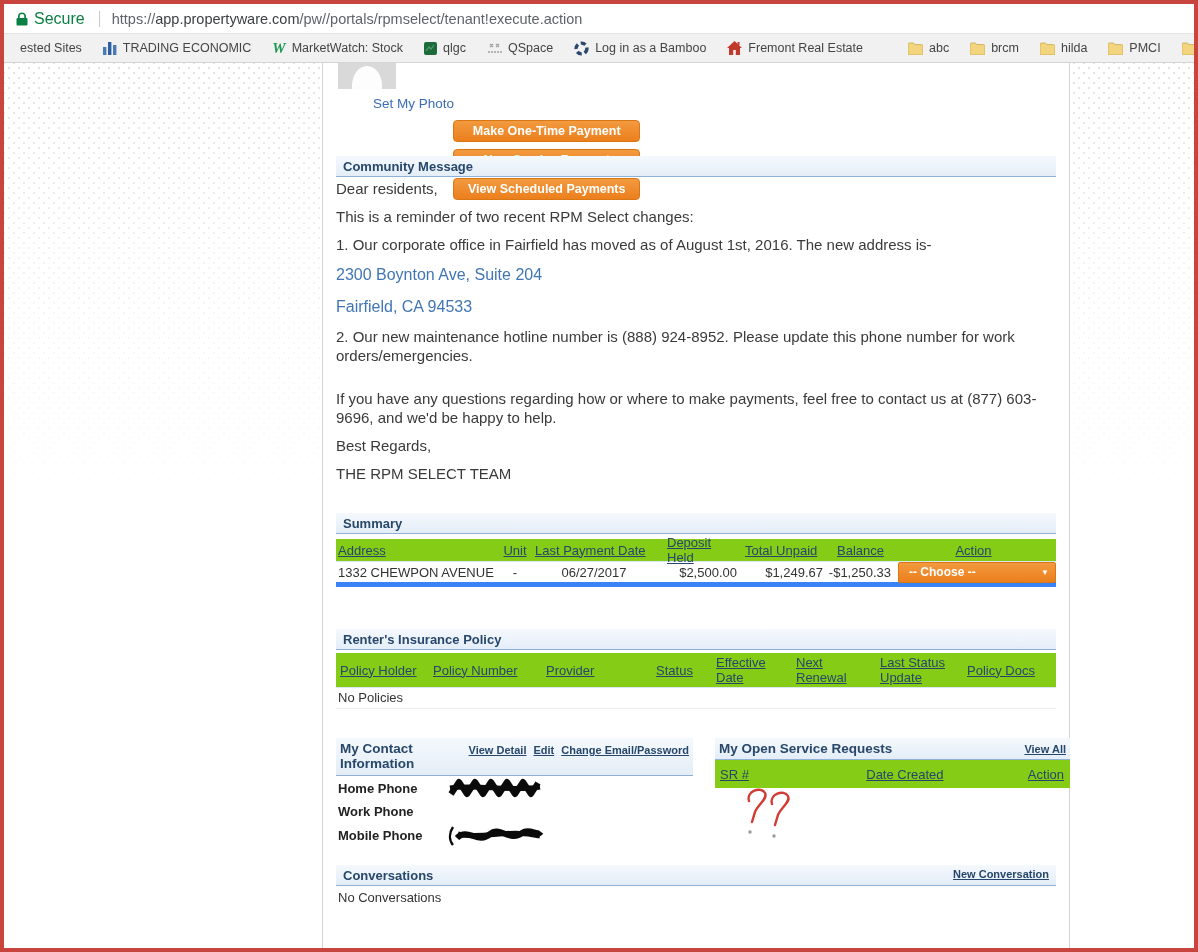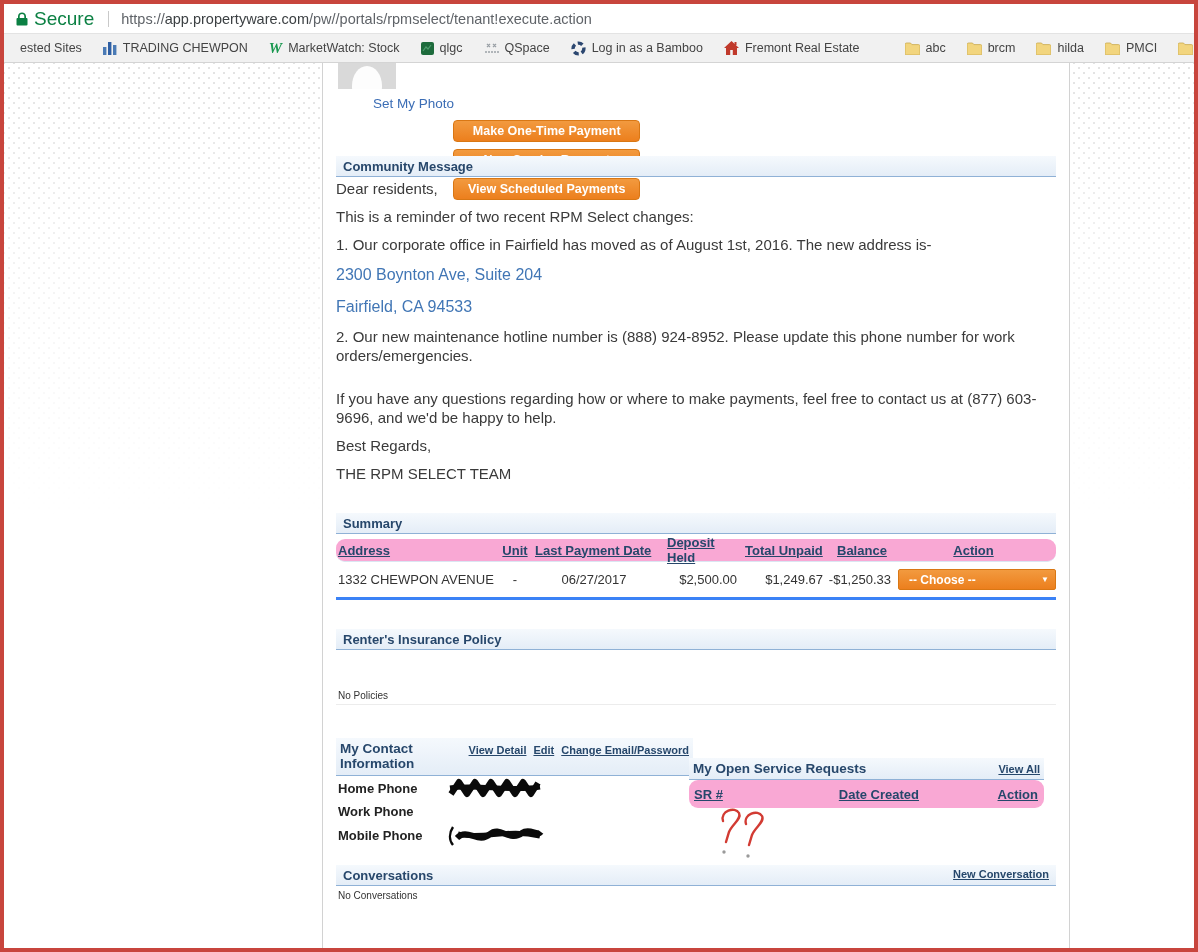--- a/index.html
+++ b/index.html
@@ -6,21 +6,21 @@
   body { font-family:"Liberation Sans", sans-serif; background:#888; }
   .frame {
     position:relative; width:1198px; height:952px; background:#fff;
     border:4px solid #c8453d; overflow:hidden;
   }
   
   .addressbar {
     position:absolute; left:0; top:0; width:1190px; height:30px; background:#fff;
     display:flex; align-items:center; padding-left:12px; border-bottom:1px solid #e3e3e3;
   }
-  .secure { display:flex; align-items:center; gap:6px; color:#0b8043; font-size:19px; }
+  .secure { display:flex; align-items:center; gap:6px; color:#0b8043; font-size:16px; }
   .ab-divider { width:1px; height:16px; background:#c9c9c9; margin:0 12px 0 14px; }
   .url { font-size:14.5px; color:#5f6368; white-space:nowrap; overflow:hidden; }
   .url b { color:#3c4043; font-weight:normal; }
   .bookmarksbar {
     position:absolute; left:0; top:30px; width:1190px; height:29px; background:#f1f1f1;
     border-bottom:1px solid #d4d4d4; display:flex; align-items:center; gap:7px;
     font-size:12.5px; color:#444; white-space:nowrap; overflow:hidden;
   }
   .bm { display:flex; align-items:center; gap:6px; padding:0 7px; cursor:pointer; }
   .bm svg, .bm .txticon { flex:0 0 auto; }
@@ -39,21 +39,21 @@
     border-left:1px solid #d2d2d2; border-right:1px solid #d2d2d2;
   }
   
   .section-bar {
     position:absolute; left:13px; width:720px; height:21px;
     background:linear-gradient(#f5f9fd, #e4edf7); border-bottom:1px solid #8fb1d6;
     color:#27476b; font-weight:bold; font-size:13px; padding:3px 7px;
     display:flex; justify-content:space-between; align-items:flex-start;
   }
   .navlink { color:#26476b; font-weight:bold; text-decoration:underline; font-size:11px; cursor:pointer; }
-  .thead { background:#f9a8d4; color:#26476b; font-weight:bold; font-size:13px;border-radius:9px; }
+  .thead { background:#84cc16; color:#26476b; font-weight:normal; font-size:13px; }
   .thead .col { text-decoration:underline; cursor:pointer; }
   .blue-link { color:#3b6db5; font-size:13px; cursor:pointer; text-decoration:none; }
   
   .avatar { position:absolute; left:15px; top:0; width:58px; height:26px; background:#d9d9d9; overflow:hidden; }
   .avatar::after { content:""; position:absolute; left:50%; top:3px; transform:translateX(-50%);
     width:30px; height:40px; background:#fdfdfd; border-radius:50%; }
   .set-photo { position:absolute; left:13px; top:33px; font-size:13.5px;margin-left:37px; }
   .btn-row { position:absolute; left:130px; top:57px; display:flex; gap:7px;flex-direction:column; }
   .obtn {
     background:linear-gradient(#f29a3f,#ec7f1d); border:1px solid #d97714; border-radius:4px;
@@ -64,21 +64,21 @@
   .msg { position:absolute; left:13px; top:116px; width:722px; color:#3a3a3a; font-size:15px; }
   .msg p { margin:0 0 9px; line-height:19px; }
   .msg p.addr { color:#4176b5; font-size:16px; margin:10px 0 9px; line-height:22px; }
   .msg p.gap-before { margin-top:24px; }
   
   .summary-bar { top:450px; }
   .tbl { position:absolute; left:13px; width:720px; font-size:13px; color:#333; }
   .row { display:flex; align-items:center; }
   .summary-tbl { top:476px; }
   .summary-tbl .row.thead { height:23px; border-bottom:1px solid #dbe6f2; }
-  .summary-tbl .row.data { height:38px; background:#fff; border-bottom:3px solid #3b82f6; }
+  .summary-tbl .row.data { height:25px; background:#fff; border-bottom:5px solid #3b82f6; }
   .c-addr{width:165px; padding-left:2px;} .c-unit{width:28px; text-align:center;}
   .c-date{width:130px; text-align:center;} .c-dep{width:78px; text-align:right;}
   .c-unp{width:86px; text-align:right;} .c-bal{width:68px; text-align:right;}
   .c-act{width:165px; text-align:center;}
   .summary-tbl .thead .c-date{text-align:left; padding-left:6px;}
   .summary-tbl .thead .c-dep,.summary-tbl .thead .c-unp{text-align:left; padding-left:8px;}
   .summary-tbl .thead .c-bal{text-align:left; padding-left:14px;}
   .dropdown {
     display:inline-flex; justify-content:space-between; align-items:center;
     width:158px; height:21px; margin-left:7px; padding:0 6px 0 10px;
@@ -86,35 +86,35 @@
     color:#fff; font-weight:bold; font-size:12px; cursor:pointer;
   }
   .dropdown .arrow { font-size:8px; }
   
   .ins-bar { top:566px; }
   .ins-tbl { top:590px; }
   .ins-tbl .row.thead { min-height:34px; align-items:center; border-bottom:1px solid #dbe6f2; }
   .ins-tbl .col { padding:2px 4px; line-height:15px; }
   .i0{width:93px;} .i1{width:113px;} .i2{width:95px;} .i3{width:75px; text-align:center;}
   .i4{width:80px;} .i5{width:84px;} .i6{width:87px;} .i7{width:93px;}
-  .empty-line { position:absolute; left:13px; width:720px; font-size:10px; color:#333; padding:3px 2px; border-bottom:1px solid #ececec; }
+  .empty-line { position:absolute; left:13px; width:720px; font-size:13px; color:#333; padding:3px 2px; border-bottom:1px solid #ececec; }
   .no-policies { top:624px; }
   
   .contact-block { position:absolute; left:13px; top:675px; width:357px; }
   .contact-head {
     background:linear-gradient(#f5f9fd, #e4edf7); border-bottom:1px solid #8fb1d6;
     color:#27476b; font-weight:bold; font-size:13.5px; padding:3px 4px 4px;
     display:flex; justify-content:space-between; line-height:15px;
   }
   .contact-head .title { width:110px; }
   .contact-links { display:flex; gap:7px; padding-top:2px; }
   .crow { display:flex; font-size:13px; padding:2px 0; min-height:20px; align-items:center; }
   .crow .lbl { width:112px; font-weight:bold; color:#222; padding-left:2px; }
   .crow .val { color:#333; }
-  .sr-block { position:absolute; left:366px; top:675px; width:355px;margin-top:20px; }
+  .sr-block { position:absolute; left:392px; top:675px; width:355px; }
   .sr-head {
     background:linear-gradient(#f5f9fd, #e4edf7); border-bottom:1px solid #8fb1d6;
     color:#27476b; font-weight:bold; font-size:13.5px; padding:3px 4px;
     display:flex; justify-content:space-between; align-items:center;
   }
   .sr-cols { display:flex; height:28px; align-items:center; font-size:13px; }
   .s0{width:32%; padding-left:5px;} .s1{width:43%; text-align:center;} .s2{width:25%; text-align:right; padding-right:6px;}
   .qq { position:absolute; left:28px; top:46px; }
   
   .conv-bar { top:802px; }
@@ -140,21 +140,21 @@
   <div class="bookmarksbar">
     <span class="bm" style="padding-left:16px;">
       <span>ested Sites</span>
     </span>
     <span class="bm">
       <svg width="14" height="13" viewBox="0 0 14 13">
           <rect x="0" y="5" width="3.4" height="8" fill="#4a7ab5"></rect>
           <rect x="5" y="0" width="3.4" height="13" fill="#2f5fa3"></rect>
           <rect x="10" y="3" width="3.4" height="10" fill="#4a7ab5"></rect>
         </svg>
-      <span>TRADING CHEWPON</span>
+      <span>TRADING ECONOMIC</span>
     </span>
     <span class="bm">
       <span class="txticon" style="color:#1a9850;font-weight:bold;font-style:italic;font-size:15px;font-family:'Liberation Serif',serif;">W</span>
       <span>MarketWatch: Stock</span>
     </span>
     <span class="bm">
       <svg width="13" height="13" viewBox="0 0 13 13">
           <rect x="0" y="0" width="13" height="13" rx="2" fill="#1d6b3c"></rect>
           <path d="M2 9l3-4 2 2 3-4" stroke="#4f9e6f" stroke-width="1.2" fill="none"></path>
         </svg>
@@ -271,20 +271,32 @@
               <span>-- Choose --</span>
               <span class="arrow">▼</span>
             </span>
           </span>
         </div>
       </div>
 
       <div class="section-bar ins-bar">
         <span>Renter's Insurance Policy</span>
       </div>
+      <div class="tbl ins-tbl">
+        <div class="row thead">
+          <span class="col i0">Policy Holder</span>
+          <span class="col i1">Policy Number</span>
+          <span class="col i2">Provider</span>
+          <span class="col i3">Status</span>
+          <span class="col i4">Effective Date</span>
+          <span class="col i5">Next Renewal</span>
+          <span class="col i6">Last Status Update</span>
+          <span class="col i7">Policy Docs</span>
+        </div>
+      </div>
       <div class="empty-line no-policies">No Policies</div>
 
       <div class="contact-block">
         <div class="contact-head">
           <span class="title">My Contact Information</span>
           <span class="contact-links">
             <a class="navlink">View Detail</a>
             <a class="navlink">Edit</a>
             <a class="navlink">Change Email/Password</a>
           </span>

